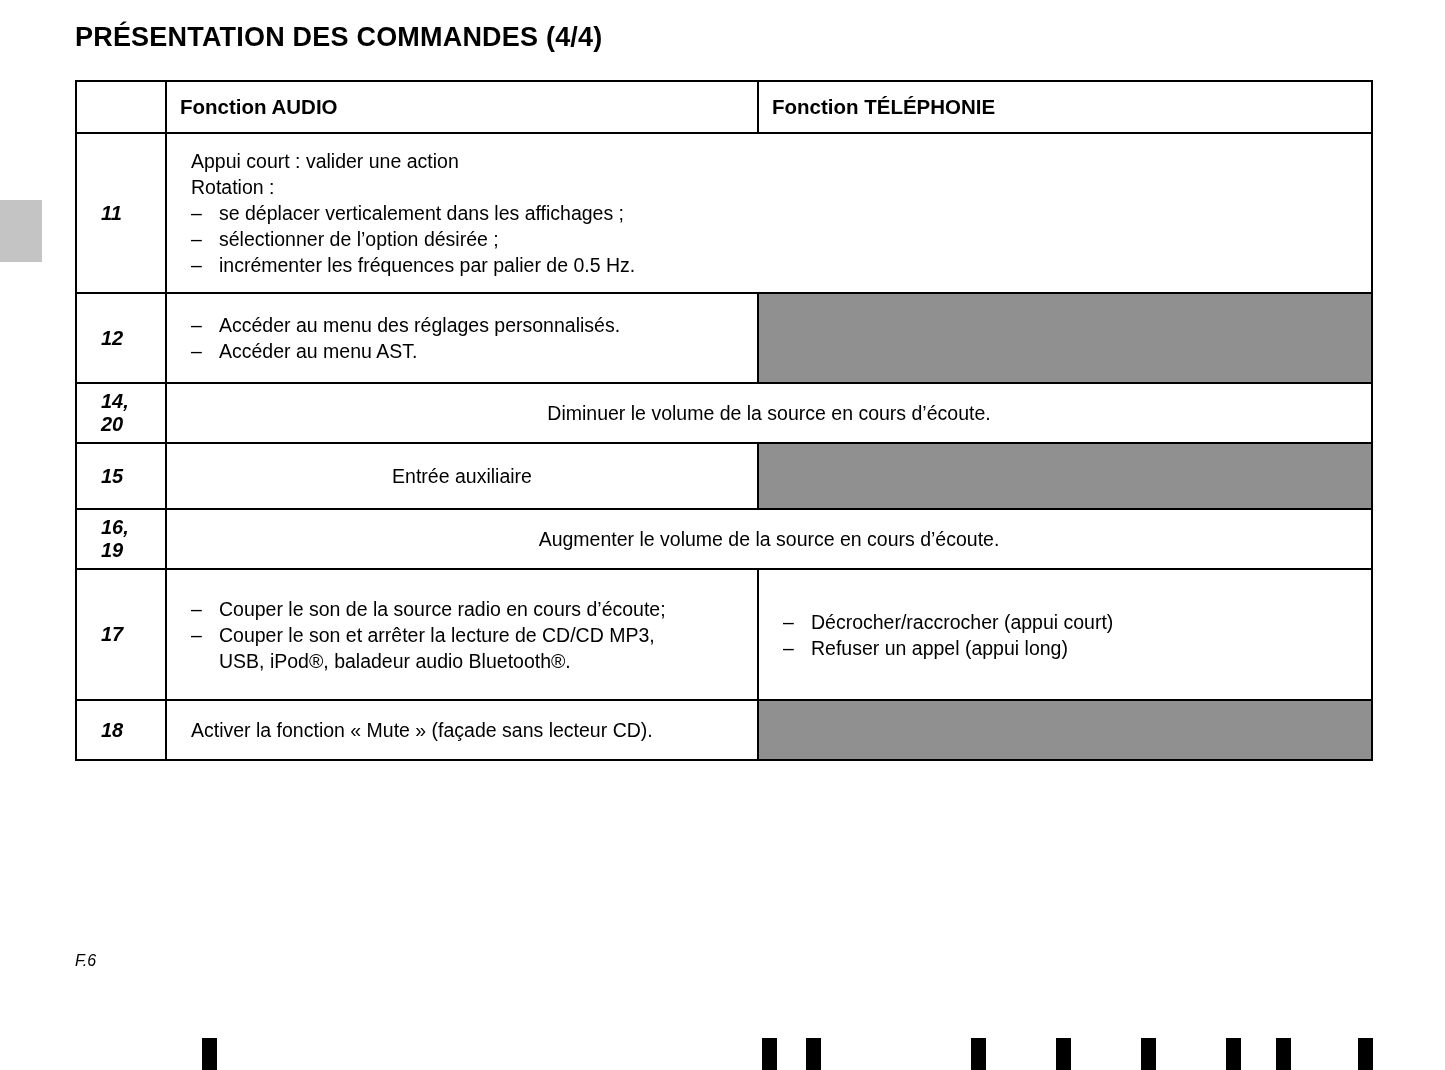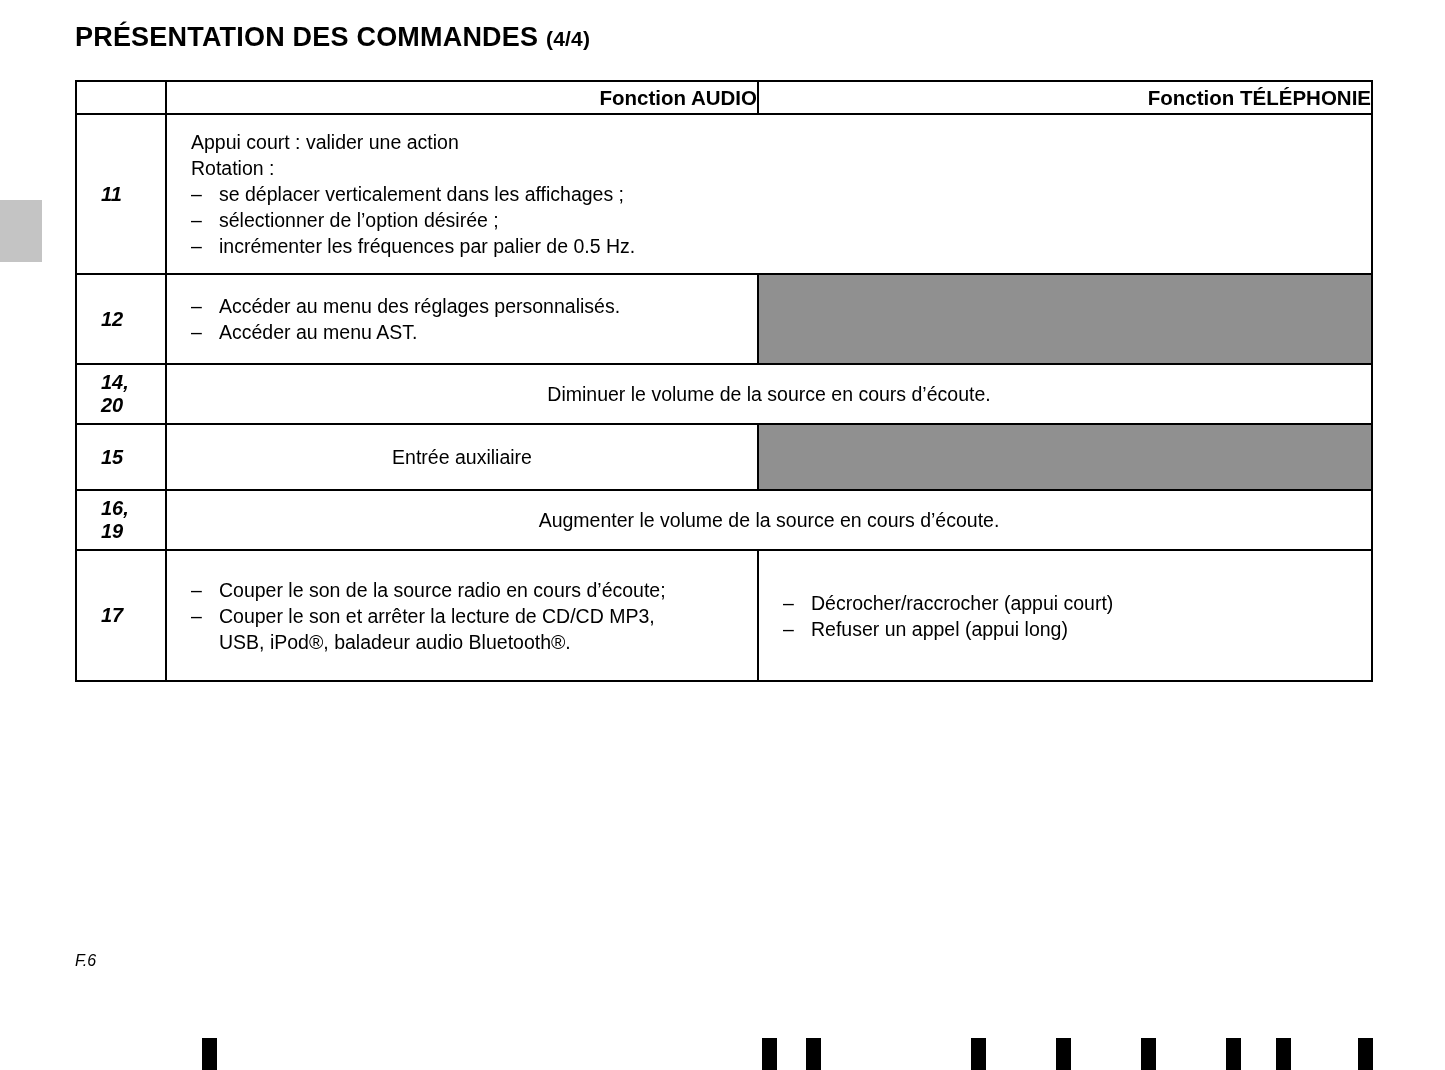--- a/index.html
+++ b/index.html
@@ -8,42 +8,42 @@
     position:relative;
     background:#ffffff;
     color:#000000;
     font-family:"Liberation Sans", sans-serif;
     overflow:hidden;
   }
   .page-title {
     position:absolute; left:75px; top:22px;
     font-size:27px; font-weight:bold; letter-spacing:0.2px;
   }
-  .page-title .title-part { font-size:21px; }
+  .page-title .title-part { font-size:27px; }
   .side-tab {
     position:absolute; left:0; top:200px; width:42px; height:62px;
     background:#c4c4c4;
   }
   table.cmd-table {
     position:absolute; left:75px; top:80px;
     width:1296px;
     border-collapse:collapse; table-layout:fixed;
     font-size:19.5px;
   }
   .cmd-table col.col-num   { width:90px; }
   .cmd-table col.col-audio { width:592px; }
   .cmd-table col.col-phone { width:614px; }
   .cmd-table th, .cmd-table td {
     border:2px solid #000;
     vertical-align:middle;
     padding:6px 24px;
   }
   .cmd-table th {
-    font-weight:bold; text-align:right; font-size:20.5px;
-    height:33px; padding:0;
+    font-weight:bold; text-align:left; font-size:20.5px;
+    height:33px; padding:13px;
   }
   td.num {
     font-weight:bold; font-style:italic; font-size:20px;
   }
   td.gray { background:#909090; }
   td.center { text-align:center; }
   .line { display:flex; line-height:26px; }
   .dash { flex:0 0 28px; }
   .line.cont { margin-left:28px; }
   tr.r11  td { height:160px; }
@@ -162,20 +162,29 @@
             <span class="dash">–</span>
             <span>Décrocher/raccrocher (appui court)</span>
           </div>
       <div class="line">
             <span class="dash">–</span>
             <span>Refuser un appel (appui long)</span>
           </div>
     </td>
   </tr>
 
+  <tr class="r18">
+    <td class="num">18</td>
+    <td>
+      <div class="line">
+            <span>Activer la fonction « Mute » (façade sans lecteur CD).</span>
+          </div>
+    </td>
+    <td class="gray"></td>
+  </tr>
 
 </tbody>
   </table>
 
 <div class="page-footer">F.6</div>
 
 <div class="print-marks">
   <div class="print-mark" style="left:202px;"></div>
   <div class="print-mark" style="left:762px;"></div>
   <div class="print-mark" style="left:806px;"></div>

